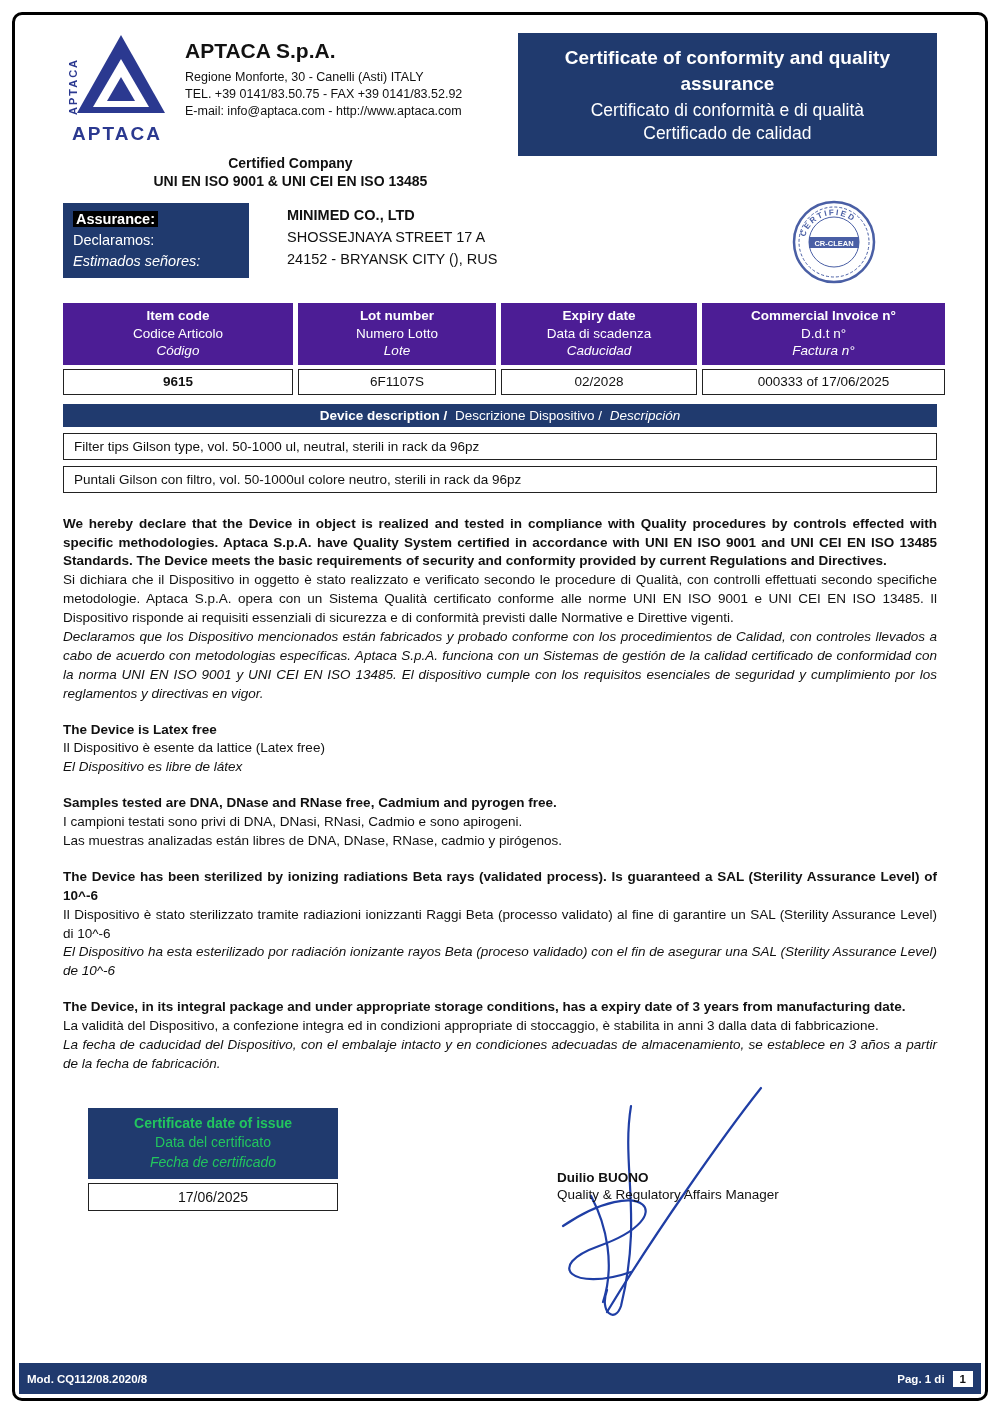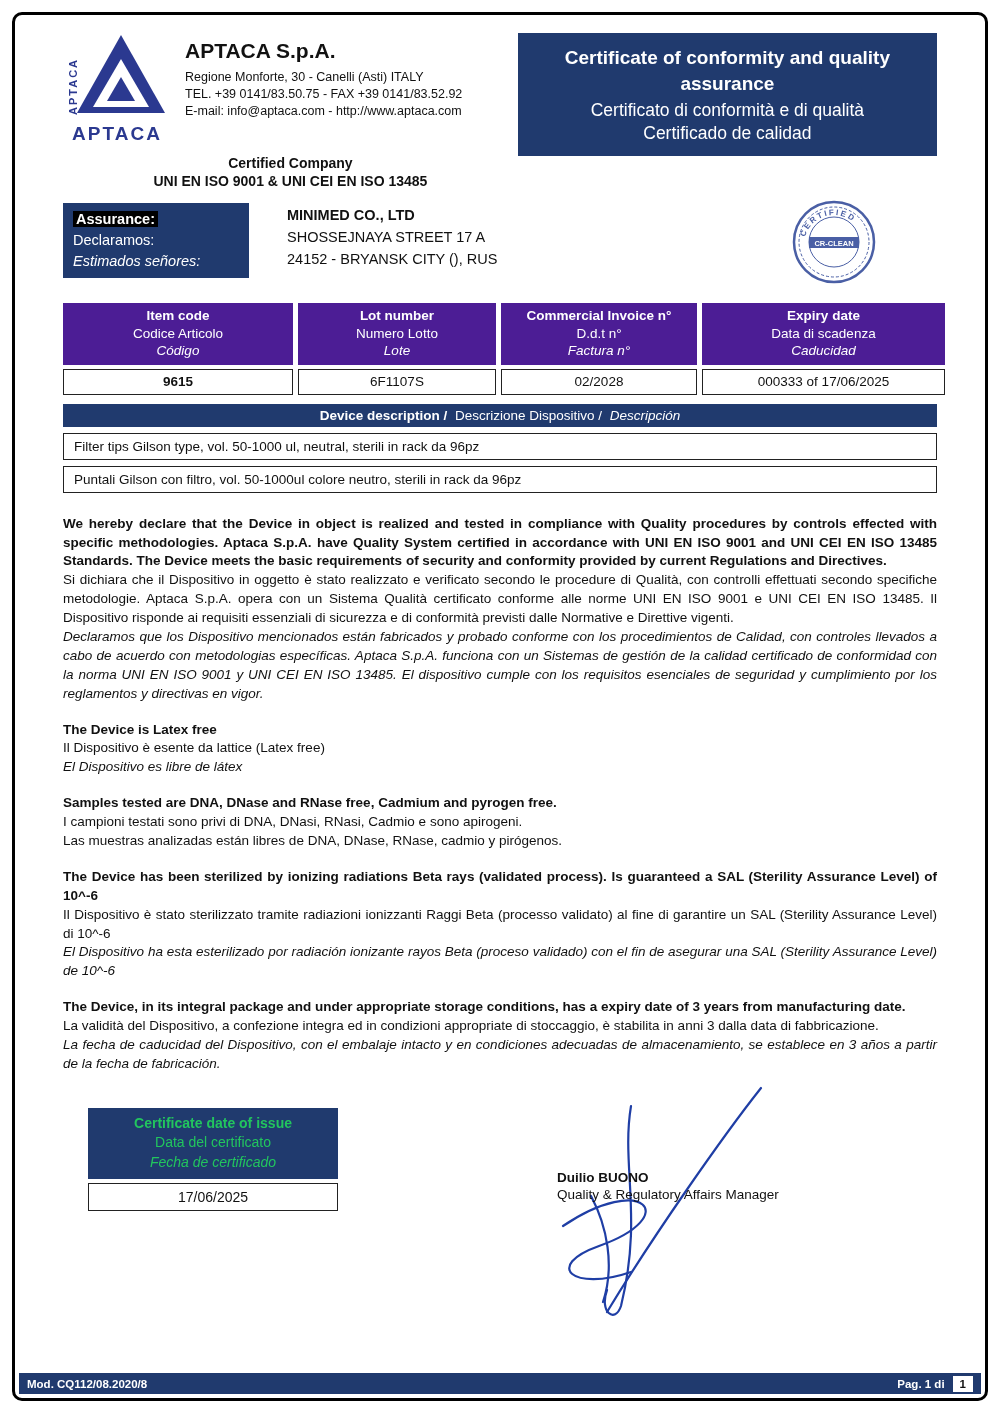--- a/index.html
+++ b/index.html
@@ -62,21 +62,21 @@
   .issue-box .l1{font-weight:bold;}
   .issue-box .l3{font-style:italic;}
   .issue-date{border:1.5px solid #222;margin-top:4px;text-align:center;font-size:14px;height:26px;line-height:26px;}
   .sign-block{position:relative;flex:1;height:230px;}
   .sign-text{position:absolute;top:62px;left:219px;text-align:left;}
   .sign-name{font-weight:bold;font-size:13.5px;}
   .sign-title{font-size:13.5px;margin-top:2px;}
   .sign-svg{position:absolute;top:-32px;left:165px;}
 
   
-  .footer{position:absolute;left:4px;right:4px;bottom:4px;height:21px;background:#203a6e;color:#fff;
+  .footer{position:absolute;left:4px;right:4px;bottom:4px;height:31px;background:#203a6e;color:#fff;
           display:flex;justify-content:space-between;align-items:center;padding:0 8px;font-size:11.5px;font-weight:bold;}
   .footer-right{display:flex;align-items:center;gap:8px;}
   .pagenum{background:#fff;color:#111;padding:0 7px;line-height:16px;height:16px;display:inline-block;}
 </style>
 </head>
 <body>
 
 <div class="page">
   <div class="content">
 
@@ -145,28 +145,28 @@
         <div class="en">Item code</div>
         <div class="it">Codice Articolo</div>
         <div class="es">Código</div>
       </div>
       <div class="th">
         <div class="en">Lot number</div>
         <div class="it">Numero Lotto</div>
         <div class="es">Lote</div>
       </div>
       <div class="th">
+        <div class="en">Expiry date</div>
+        <div class="it">Data di scadenza</div>
+        <div class="es">Caducidad</div>
+      </div>
+      <div class="th">
         <div class="en">Commercial Invoice n°</div>
         <div class="it">D.d.t n°</div>
         <div class="es">Factura n°</div>
-      </div>
-      <div class="th">
-        <div class="en">Expiry date</div>
-        <div class="it">Data di scadenza</div>
-        <div class="es">Caducidad</div>
       </div>
       <div class="td bold">9615</div>
       <div class="td">6F1107S</div>
       <div class="td">02/2028</div>
       <div class="td">000333 of 17/06/2025</div>
     </div>
 
     <div class="device-bar">
       <span class="b">Device description /</span>
       <span>Descrizione Dispositivo /</span>

